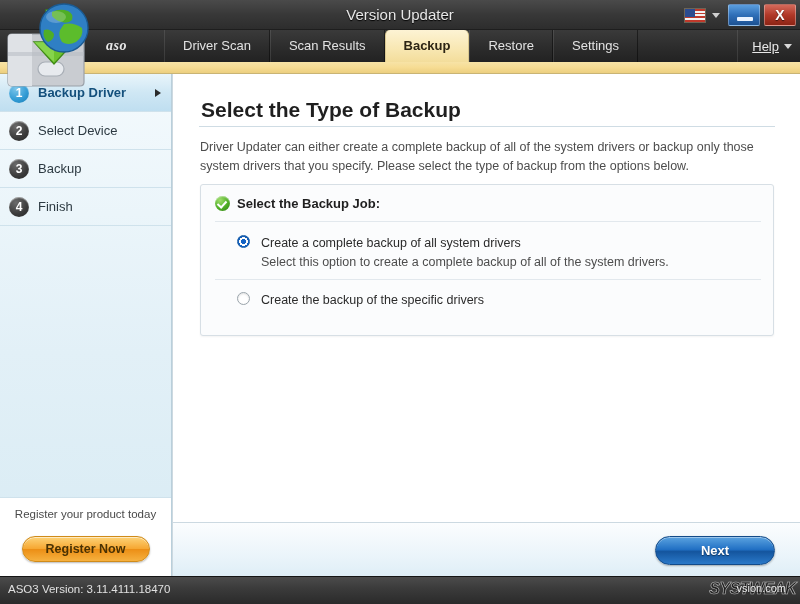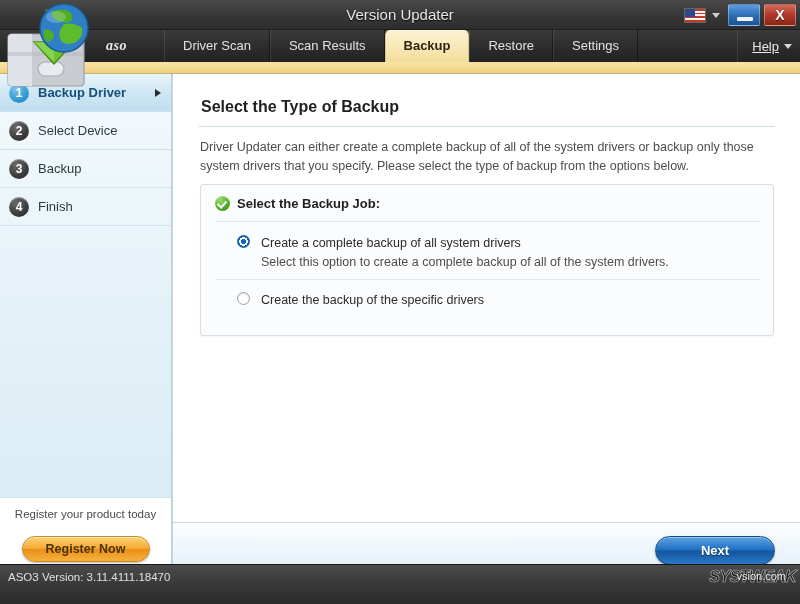--- a/index.html
+++ b/index.html
@@ -211,21 +211,21 @@
 
   
   #content {
     position: absolute; left: 172px; top: 74px;
     width: 628px; height: 506px;
     background: #ffffff;
     border-left: 1px solid #cdd9e0;
   }
   #page-title {
     position: absolute; left: 28px; top: 24px;
-    font-size: 16px; font-weight: bold; color: #1f1f1f;
+    font-size: 21px; font-weight: bold; color: #1f1f1f;
   }
   #title-rule {
     position: absolute; left: 26px; top: 52px;
     width: 576px; height: 1px; background: #cfdce4;
   }
   #intro {
     position: absolute; left: 27px; top: 64px;
     width: 576px;
     font-size: 12.5px; color: #4d4d4d; line-height: 19px;
   }
@@ -298,21 +298,21 @@
     box-shadow: 0 1px 2px rgba(0,0,0,.3), inset 0 1px 0 rgba(255,255,255,.4);
     color: #ffffff; font-size: 13px; font-weight: bold;
     line-height: 27px; text-align: center;
     text-shadow: 0 1px 1px rgba(0,0,0,.45);
     cursor: pointer;
   }
 
   
   #statusbar {
     position: absolute; left: 0; bottom: 0;
-    width: 800px; height: 40px;
+    width: 800px; height: 28px;
     background: linear-gradient(180deg, #4b4b4b 0%, #3a3a3a 45%, #2a2a2a 100%);
     border-top: 1px solid #151515;
   }
   #version-text {
     position: absolute; left: 8px; top: 0; height: 24px;
     line-height: 24px; color: #e0e0e0; font-size: 11.5px;
   }
   #watermark {
     position: absolute; right: 4px; top: 1px;
     height: 22px; display: flex; align-items: center;

